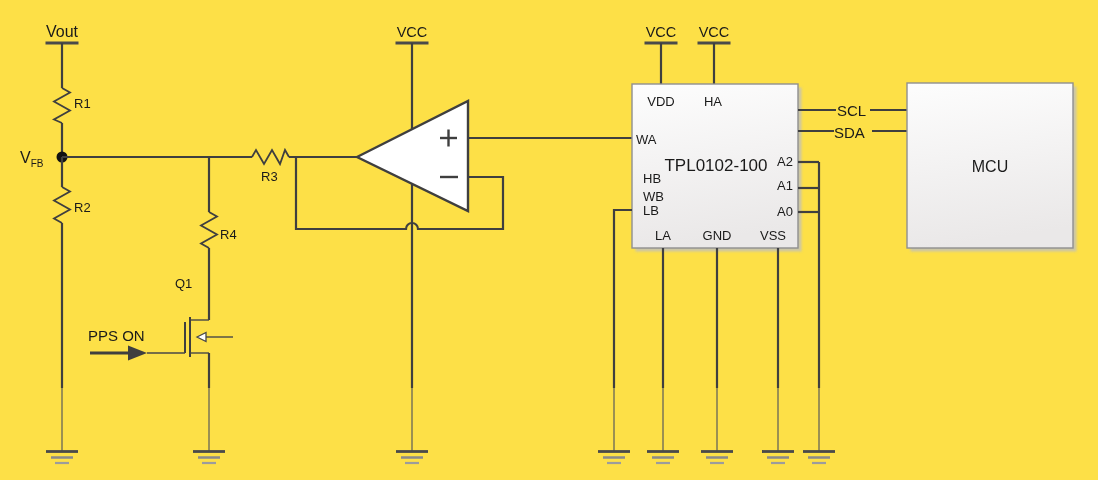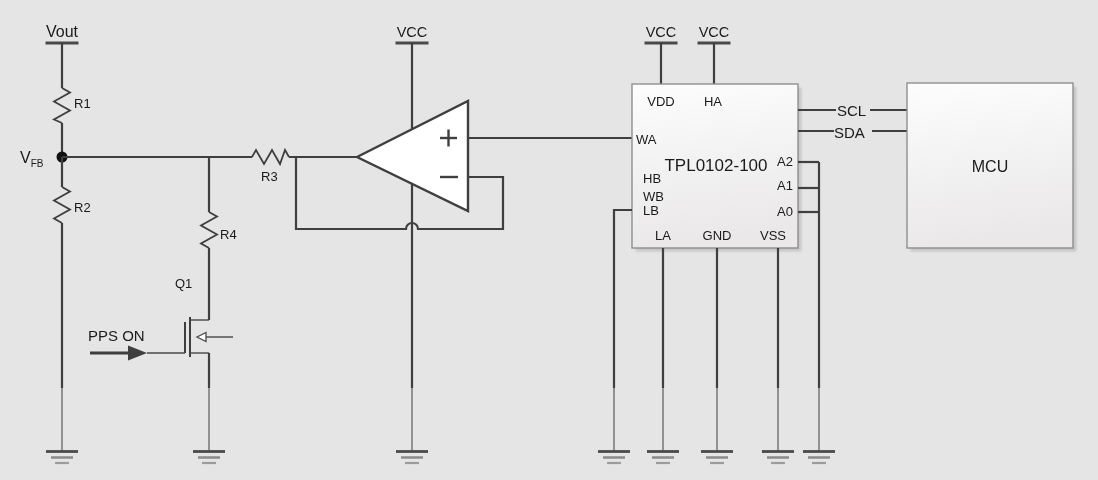--- a/index.html
+++ b/index.html
@@ -1,16 +1,16 @@
 <!DOCTYPE html>
 <html><head>
 <meta charset="utf-8">
 <style>
   html,body{margin:0;padding:0;background:#ffffff;}
-  .stage{width:1098px;height:480px;position:relative;background:#e5e5e5;overflow:hidden;}
+  .stage{width:1098px;height:480px;position:relative;background:#fde047;overflow:hidden;}
   svg{display:block;}
   text{font-family:"Liberation Sans",sans-serif;fill:#1a1a1a;}
   .wire{stroke:#3f3f3f;stroke-width:2.2;fill:none;}
   .lead{stroke:#474747;stroke-width:1.4;fill:none;}
   .zig{stroke:#3f3f3f;stroke-width:1.8;fill:none;stroke-linejoin:miter;}
   .sym{stroke:#3f3f3f;fill:none;}
   .box{fill:url(#boxfill);stroke:#8f8f8f;stroke-width:1.4;}
   .shadow{fill:#c0c0c0;opacity:.8;filter:url(#blur);}
   .t13{font-size:13px;}
   .t14{font-size:14.5px;}

